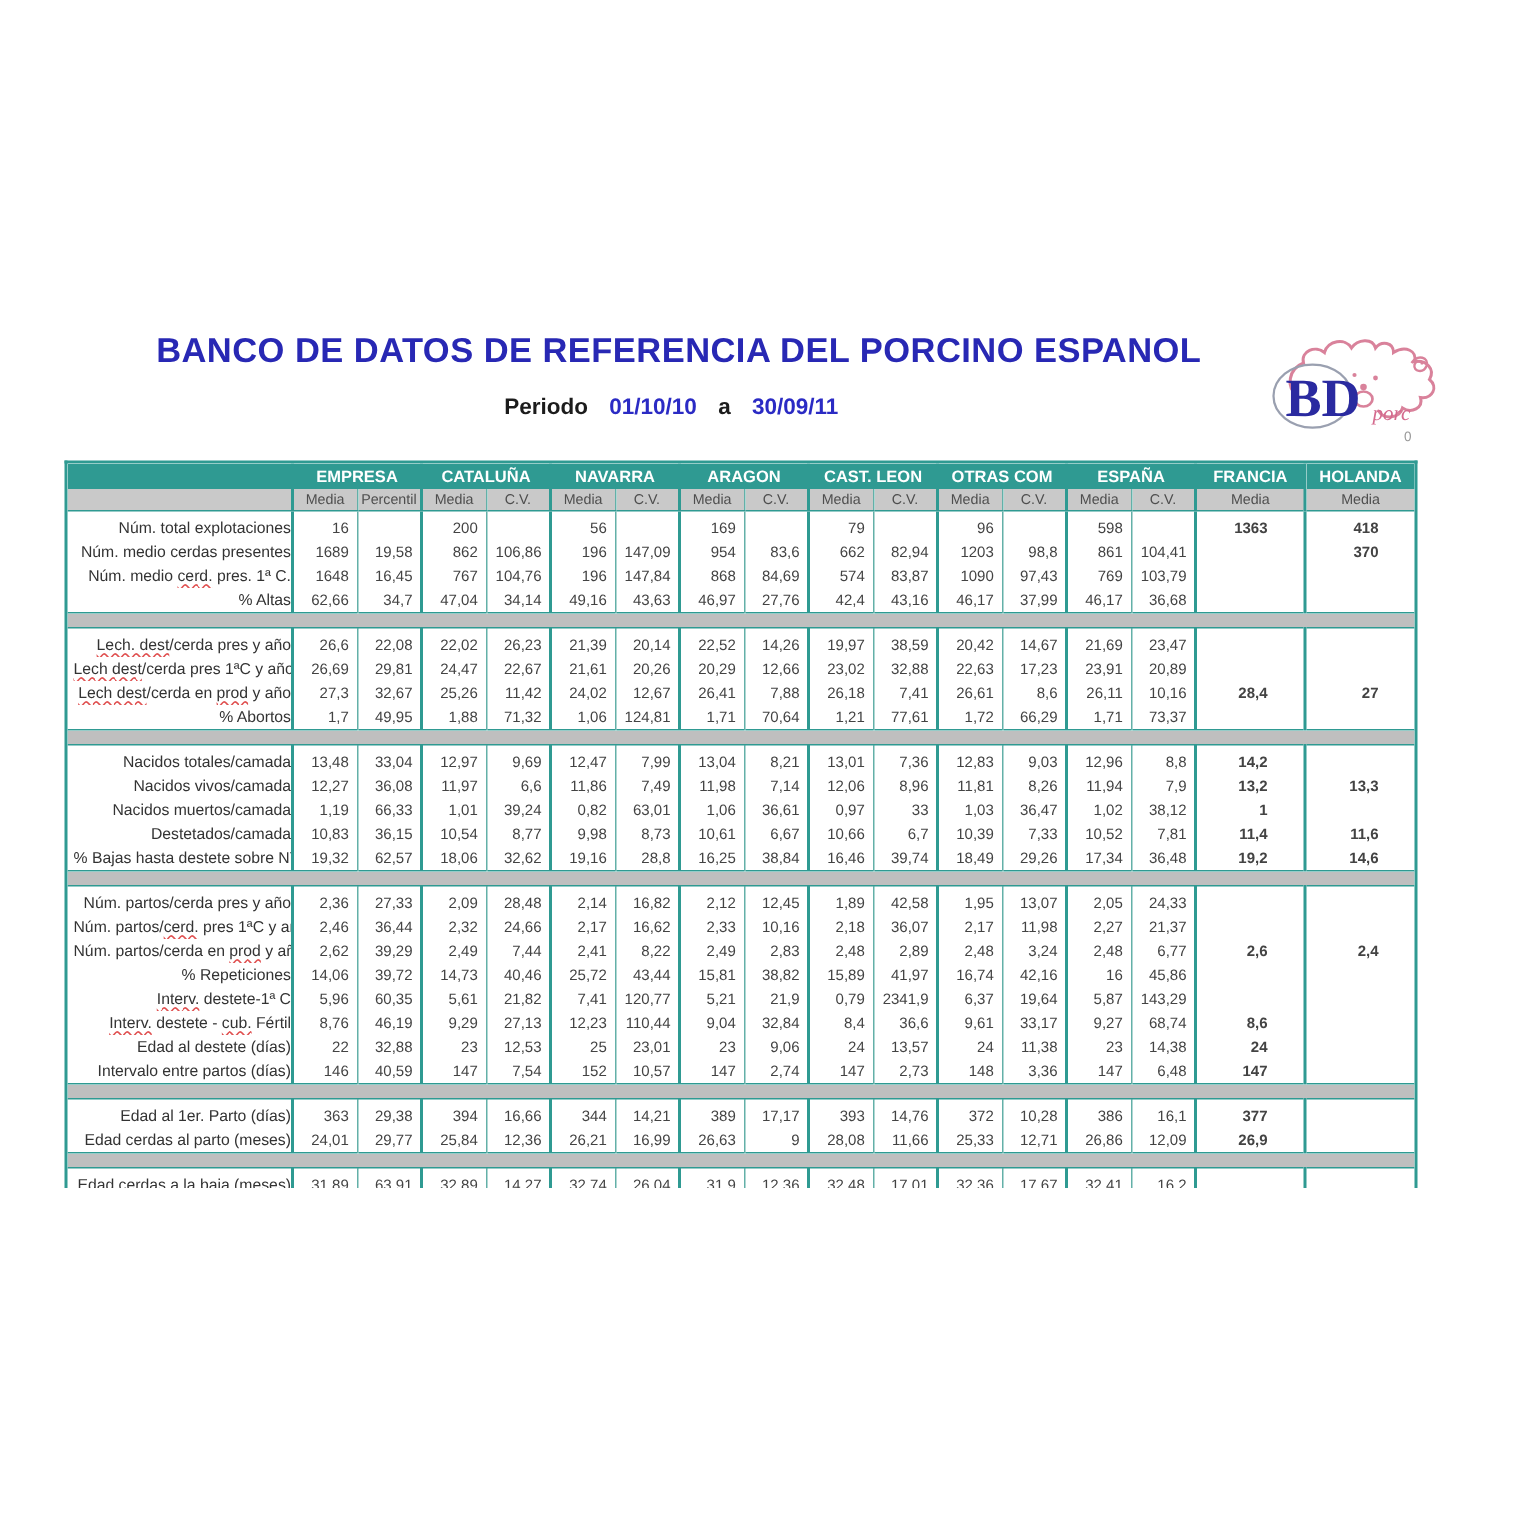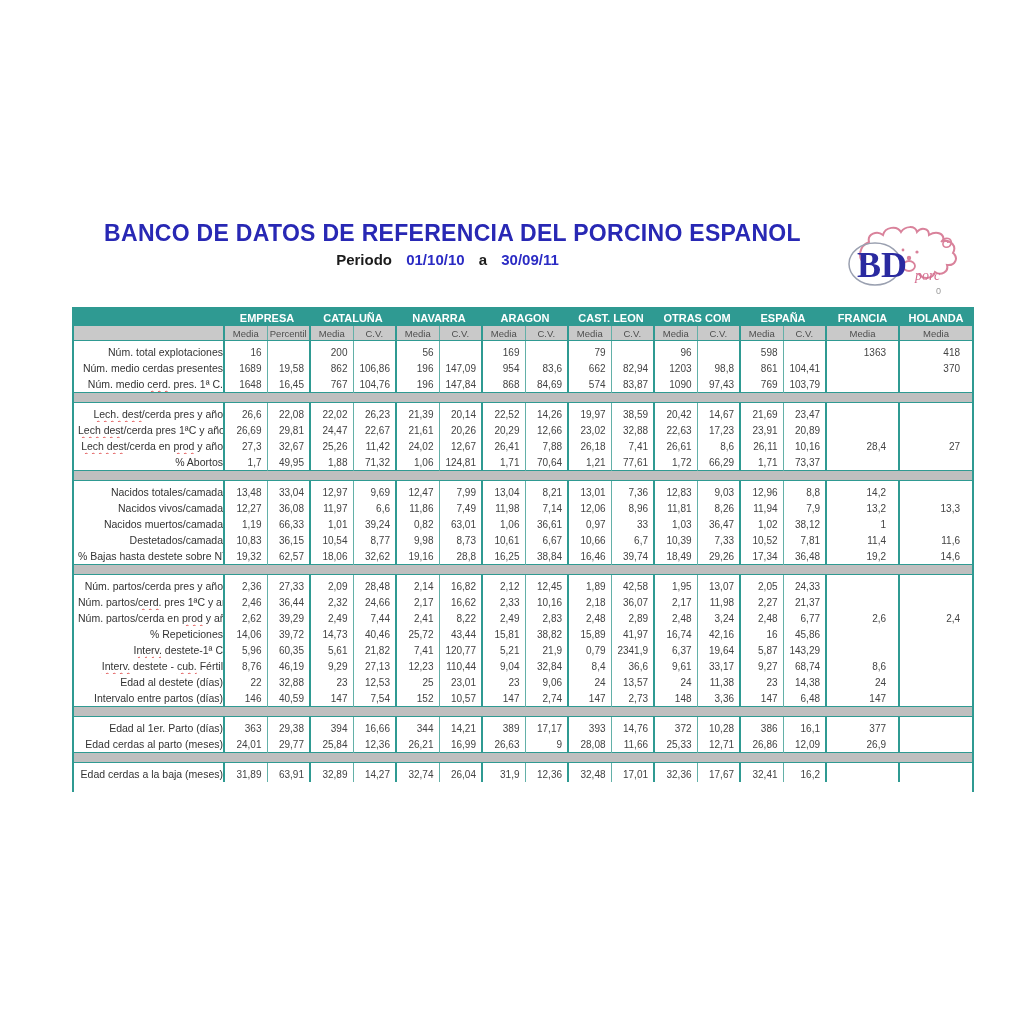--- a/index.html
+++ b/index.html
@@ -1,42 +1,42 @@
 <!DOCTYPE html>
 <html><head>
 <meta charset="utf-8">
 <style>
   html,body{margin:0;padding:0;background:#fff;}
   .page{position:relative;width:1024px;height:820px;overflow:hidden;background:#fff;
         font-family:"Liberation Sans",sans-serif;}
   .headwrap{position:absolute;left:0;top:220px;width:905px;text-align:center;}
   .title{color:#2828b4;font-size:23px;font-weight:bold;letter-spacing:.3px;white-space:nowrap;margin:0;}
   .subtitle{color:#1c1c1c;font-size:15px;font-weight:bold;margin-top:4px;}
-  .period{color:#1c1c1c;font-size:15px;font-weight:bold;margin-top:4px;}
+  .period{color:#1c1c1c;font-size:15px;font-weight:bold;margin-top:16px;}
   .period .date{color:#2b2bc4;margin:0 10px;}
   .logo{position:absolute;left:845px;top:222px;width:120px;height:70px;}
   .corner-mark{position:absolute;left:936px;top:286px;font-size:9px;color:#999;}
-  .table-clip{position:absolute;left:72px;top:307px;width:898px;height:483px;overflow:hidden;
+  .table-clip{position:absolute;left:43px;top:307px;width:898px;height:483px;overflow:hidden;
               border:2px solid #2f9a92;border-bottom:none;}
   table{border-collapse:collapse;table-layout:fixed;width:898px;}
   th,td{padding:0;margin:0;overflow:hidden;white-space:nowrap;}
   .gname{background:#2f9a92;color:#fff;font-size:11px;font-weight:bold;height:17px;text-align:center;}
   .corner{background:#2f9a92;}
   .subh td{background:#c9c9c9;color:#4e4e4e;font-size:9.5px;height:14px;text-align:center;
            border-bottom:1px solid #2f9a92;}
   tbody td{height:16px;font-size:10px;color:#434343;}
   td.num{text-align:right;padding-right:5px;}
   td.lab{text-align:right;padding-left:4px;font-size:10.5px;color:#333;}
   .gb{border-left:2px solid #2f9a92;}
   .cb{border-left:1px solid #63b0a8;}
   .sep td{background:#bfbfbf;height:9px;border-top:1px solid #2f9a92;border-bottom:1px solid #2f9a92;}
   tbody tr.first td{padding-top:3px;}
   .mk{text-decoration:underline;text-decoration-style:wavy;text-decoration-color:#e05050;
       text-decoration-thickness:1px;text-underline-offset:2px;}
-  td.wide{padding-right:12px;}
+  td.wide{padding-right:24px;font-weight:bold;}
 </style>
 </head>
 <body>
 
 <div class="page">
 
   <div class="headwrap">
     <div class="title">BANCO DE DATOS DE REFERENCIA DEL PORCINO ESPANOL</div>
     <div class="period">
       <span>Periodo</span>
@@ -162,20 +162,39 @@
             <td class="num gb">196</td>
             <td class="num cb">147,84</td>
             <td class="num gb">868</td>
             <td class="num cb">84,69</td>
             <td class="num gb">574</td>
             <td class="num cb">83,87</td>
             <td class="num gb">1090</td>
             <td class="num cb">97,43</td>
             <td class="num gb">769</td>
             <td class="num cb">103,79</td>
+            <td class="num gb wide"></td>
+            <td class="num gb wide"></td>
+          </tr>
+          <tr>
+            <td class="lab">% Altas</td>
+            <td class="num gb">62,66</td>
+            <td class="num cb">34,7</td>
+            <td class="num gb">47,04</td>
+            <td class="num cb">34,14</td>
+            <td class="num gb">49,16</td>
+            <td class="num cb">43,63</td>
+            <td class="num gb">46,97</td>
+            <td class="num cb">27,76</td>
+            <td class="num gb">42,4</td>
+            <td class="num cb">43,16</td>
+            <td class="num gb">46,17</td>
+            <td class="num cb">37,99</td>
+            <td class="num gb">46,17</td>
+            <td class="num cb">36,68</td>
             <td class="num gb wide"></td>
             <td class="num gb wide"></td>
           </tr>
           <tr class="sep">
             <td colspan="17"></td>
           </tr>
           <tr class="first">
             <td class="lab"><span class="mk">Lech. dest</span>/cerda pres y año</td>
             <td class="num gb">26,6</td>
             <td class="num cb">22,08</td>

